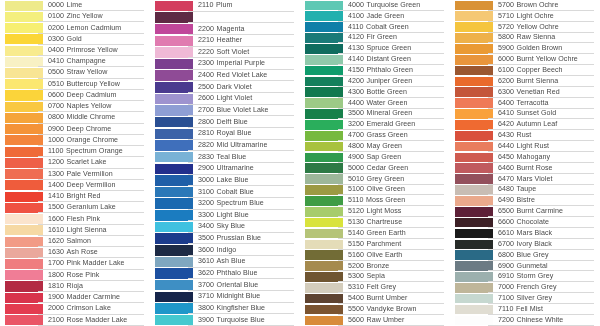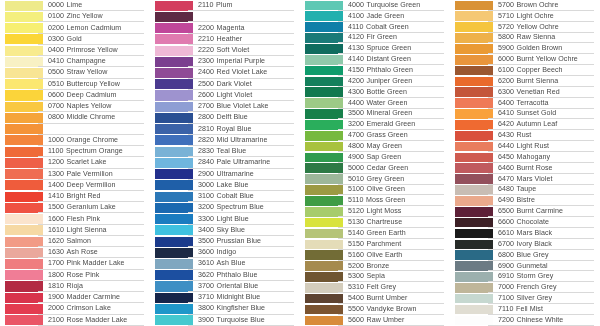--- a/index.html
+++ b/index.html
@@ -137,20 +137,24 @@
       </div>
       <div class="swatch-row">
         <div class="swatch" style="background: rgb(245, 164, 58);"></div>
         <div class="swatch-label">
           <span class="code">0800</span>
           <span class="cname">Middle Chrome</span>
         </div>
       </div>
       <div class="swatch-row">
         <div class="swatch" style="background: rgb(244, 147, 56);"></div>
+        <div class="swatch-label">
+          <span class="code">0900</span>
+          <span class="cname">Deep Chrome</span>
+        </div>
       </div>
       <div class="swatch-row">
         <div class="swatch" style="background: rgb(243, 133, 60);"></div>
         <div class="swatch-label">
           <span class="code">1000</span>
           <span class="cname">Orange Chrome</span>
         </div>
       </div>
       <div class="swatch-row">
         <div class="swatch" style="background: rgb(239, 106, 56);"></div>
@@ -351,27 +355,20 @@
         <div class="swatch-label">
           <span class="code">2820</span>
           <span class="cname">Mid Ultramarine</span>
         </div>
       </div>
       <div class="swatch-row">
         <div class="swatch" style="background: rgb(121, 178, 214);"></div>
         <div class="swatch-label">
           <span class="code">2830</span>
           <span class="cname">Teal Blue</span>
-        </div>
-      </div>
-      <div class="swatch-row">
-        <div class="swatch" style="background: rgb(111, 182, 222);"></div>
-        <div class="swatch-label">
-          <span class="code">2840</span>
-          <span class="cname">Pale Ultramarine</span>
         </div>
       </div>
       <div class="swatch-row">
         <div class="swatch" style="background: rgb(34, 47, 140);"></div>
         <div class="swatch-label">
           <span class="code">2900</span>
           <span class="cname">Ultramarine</span>
         </div>
       </div>
       <div class="swatch-row">

